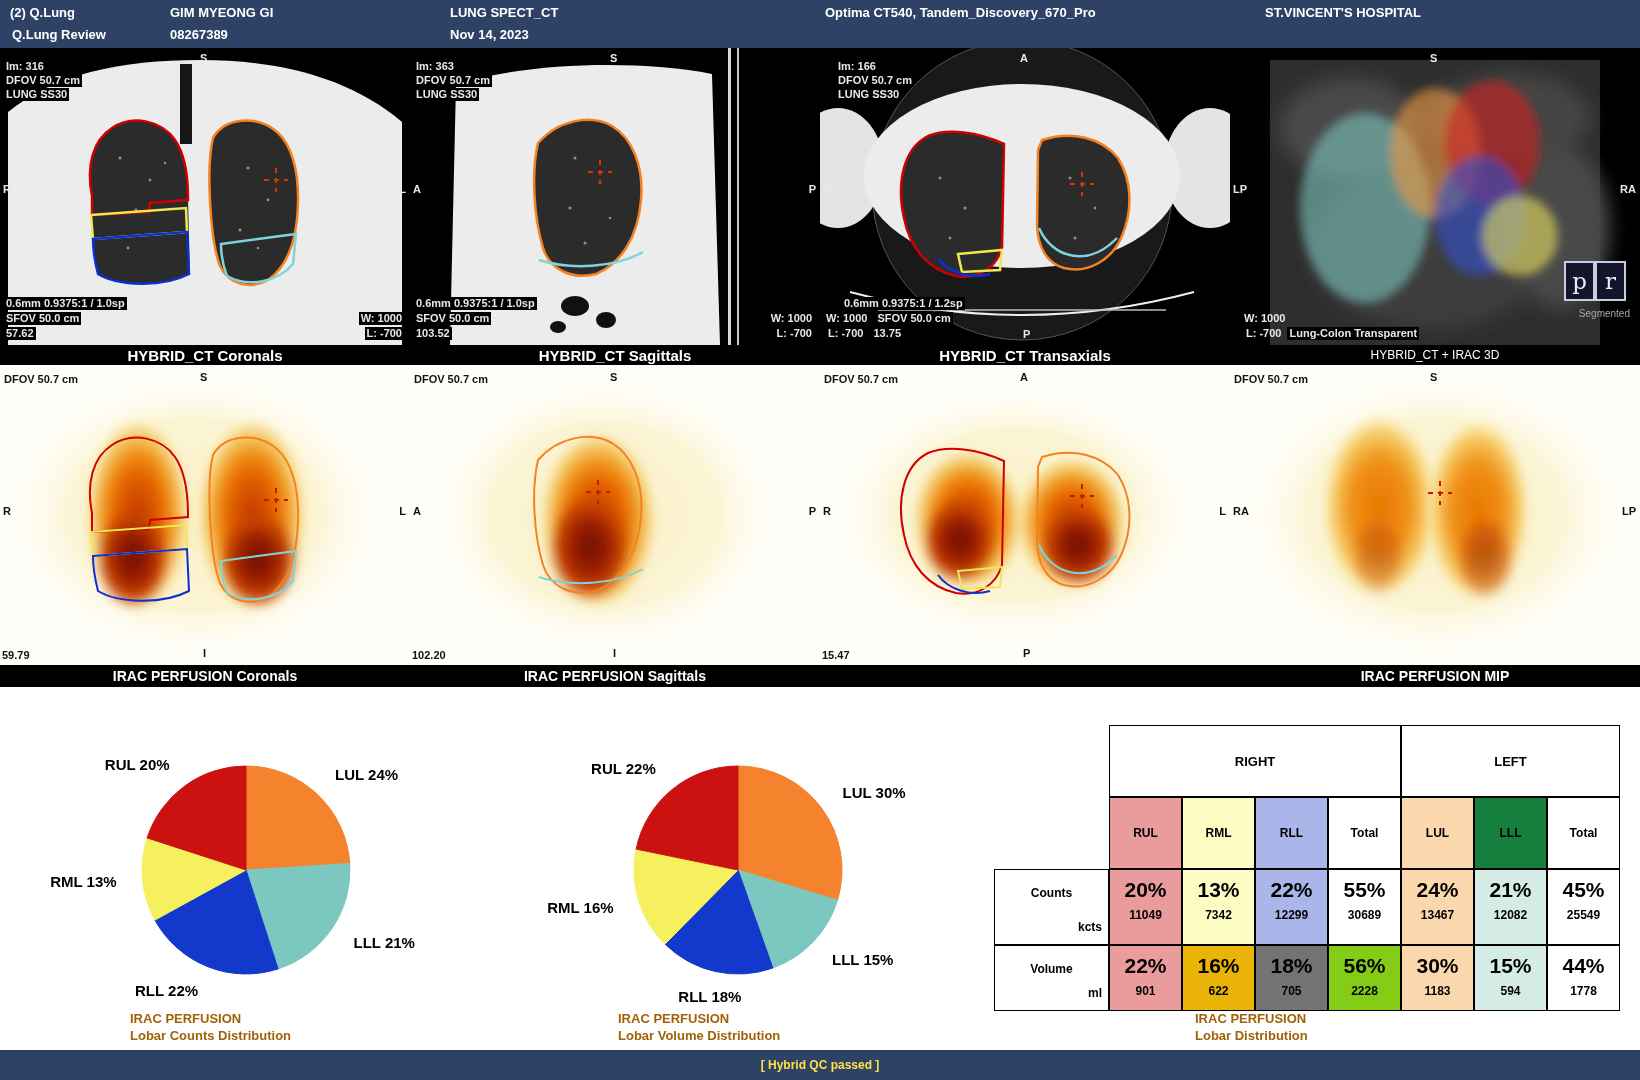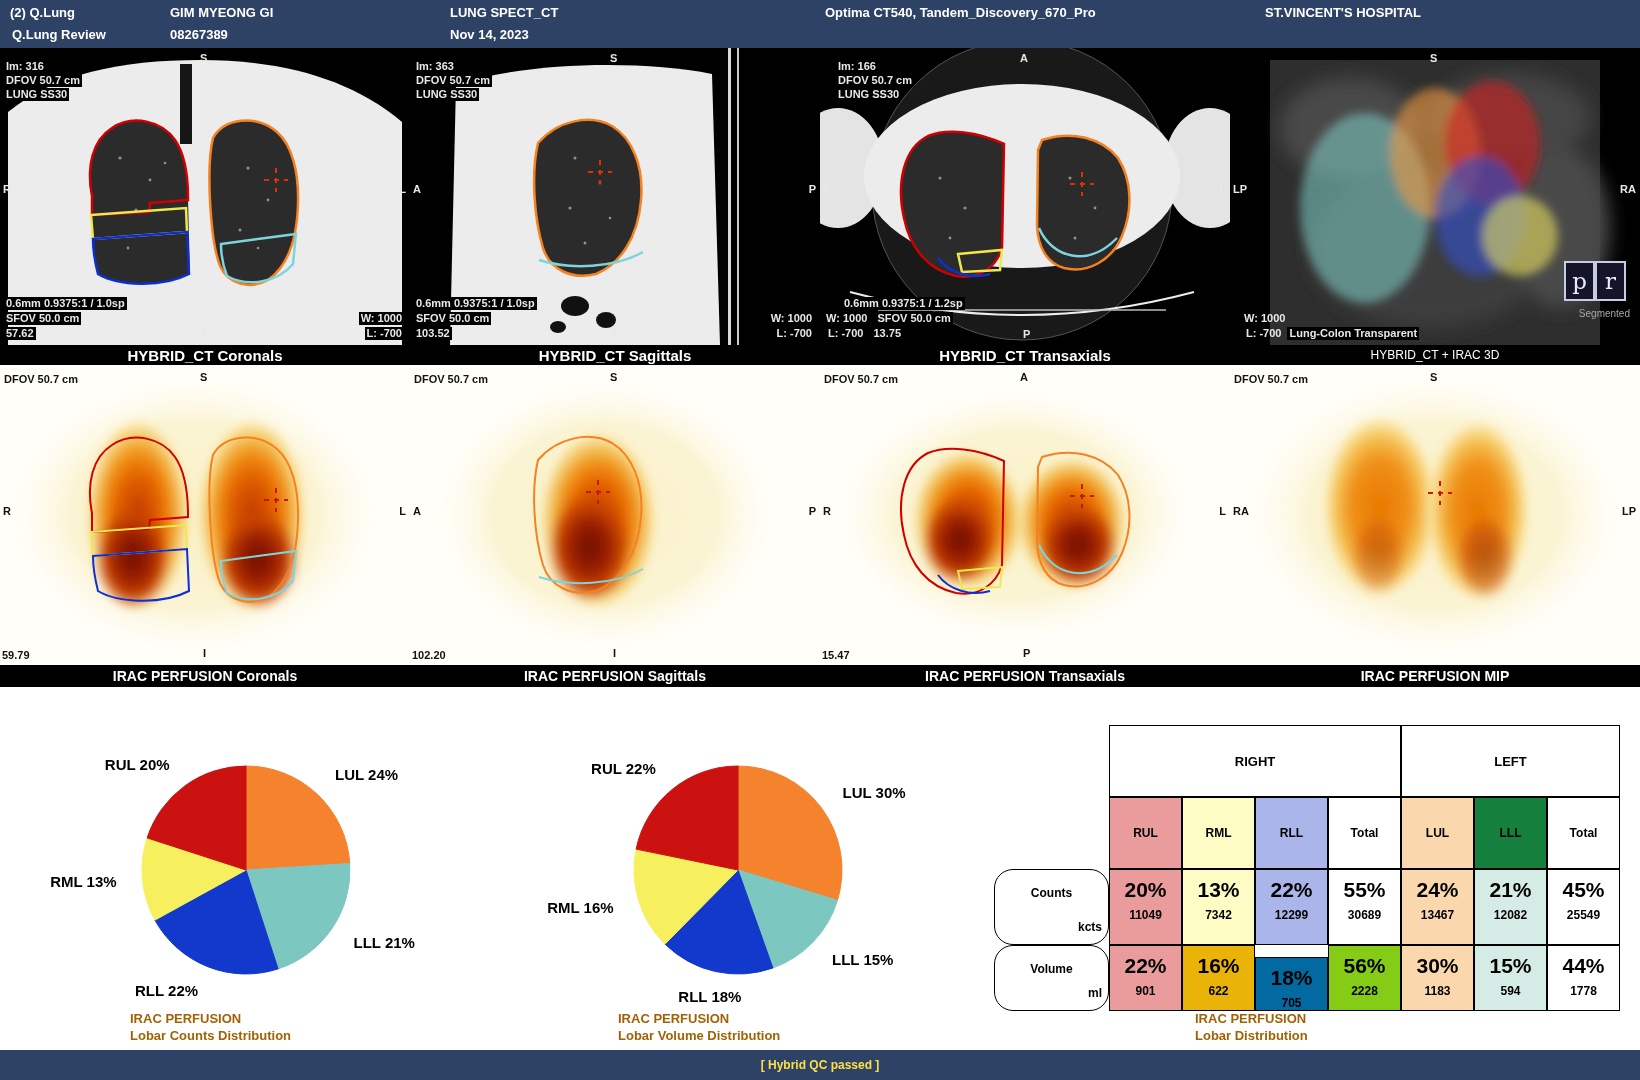--- a/index.html
+++ b/index.html
@@ -36,21 +36,21 @@
   .caption{position:absolute;top:323px;font-size:13px;font-weight:bold;color:#a16207;line-height:17px;white-space:nowrap;}
   
   .lobe-table{position:absolute;left:994px;top:38px;width:626px;height:286px;display:grid;
       grid-template-columns:115px repeat(7,73px);grid-template-rows:72px 72px 76px 66px;}
   .tcell{border:1px solid #000;background:#FFF;display:flex;align-items:center;justify-content:center;
       font-weight:bold;font-size:12px;color:#000;}
   .tgroup{font-size:13px;}
   .tdata{flex-direction:column;justify-content:flex-start;padding-top:8px;gap:6px;}
   .tdata .pct{font-size:21px;font-weight:bold;}
   .tdata .val{font-size:12px;font-weight:bold;}
-  .tlabel{position:relative;border-radius:19px;}
+  .tlabel{position:relative;}
   .tlabel .row-label{position:absolute;left:0;right:0;top:16px;text-align:center;}
   .tlabel .row-unit{position:absolute;right:6px;bottom:10px;}
   
   .footer{position:absolute;left:0;top:1050px;width:1640px;height:30px;background:#2E4266;
       display:flex;align-items:center;justify-content:center;}
   .footer span{color:#fde047;font-size:12px;font-weight:bold;}
   
   .pr-logo{position:absolute;right:14px;bottom:44px;display:flex;}
   .pr-logo .lbox{width:27px;height:36px;border:2px solid #C8CCE0;background:#14142A;display:flex;
       align-items:center;justify-content:center;color:#ECECF4;font-family:"DejaVu Serif",serif;font-size:23px;}
@@ -382,21 +382,20 @@
       <span class="pv" style="left:4px;top:8px">DFOV 50.7 cm</span>
       <span class="pv" style="left:200px;top:6px">S</span>
       <span class="pv" style="left:3px;top:140px">RA</span>
       <span class="pv" style="right:4px;top:140px">LP</span>
     </div>
   </div>
 
   <div class="band band-perf">
     <div class="cell" style="left:0">IRAC PERFUSION Coronals</div>
     <div class="cell" style="left:410px">IRAC PERFUSION Sagittals</div>
-    <div class="cell" style="left:820px">IRAC PERFUSION Transaxials</div>
     <div class="cell" style="left:1230px">IRAC PERFUSION MIP</div>
   </div>
 
   <div class="bottom">
 
     <svg class="pie-svg" style="left:10px" width="472" height="320" viewBox="0 0 472 320">
         <path d="M236,178 L236.0,74.0 A104,104 0 0 1 339.8,171.5 Z" fill="#F5822D" stroke="#F5822D"></path>
         <text class="pie-label" x="325.0" y="88.2" text-anchor="start">LUL 24%</text>
         <path d="M236,178 L339.8,171.5 A104,104 0 0 1 268.1,276.9 Z" fill="#7CC8C0" stroke="#7CC8C0"></path>
         <text class="pie-label" x="343.5" y="256.1" text-anchor="start">LLL 21%</text>
@@ -461,21 +460,21 @@
         </div>
         <div class="tcell tdata" style="grid-area: 4 / 3; background: #eab308;">
           <span class="pct">16%</span>
           <span class="val">622</span>
         </div>
         <div class="tcell" style="grid-area: 2 / 4; background: rgb(170, 182, 234);">RLL</div>
         <div class="tcell tdata" style="grid-area: 3 / 4; background: rgb(170, 182, 234);">
           <span class="pct">22%</span>
           <span class="val">12299</span>
         </div>
-        <div class="tcell tdata" style="grid-area: 4 / 4; background: #0369a1; margin-top: 12px;">
+        <div class="tcell tdata" style="grid-area: 4 / 4; background: #737373;">
           <span class="pct">18%</span>
           <span class="val">705</span>
         </div>
         <div class="tcell" style="grid-area: 2 / 5; background: rgb(255, 255, 255);">Total</div>
         <div class="tcell tdata" style="grid-area: 3 / 5; background: rgb(255, 255, 255);">
           <span class="pct">55%</span>
           <span class="val">30689</span>
         </div>
         <div class="tcell tdata" style="grid-area: 4 / 5; background: #84cc16;">
           <span class="pct">56%</span>

